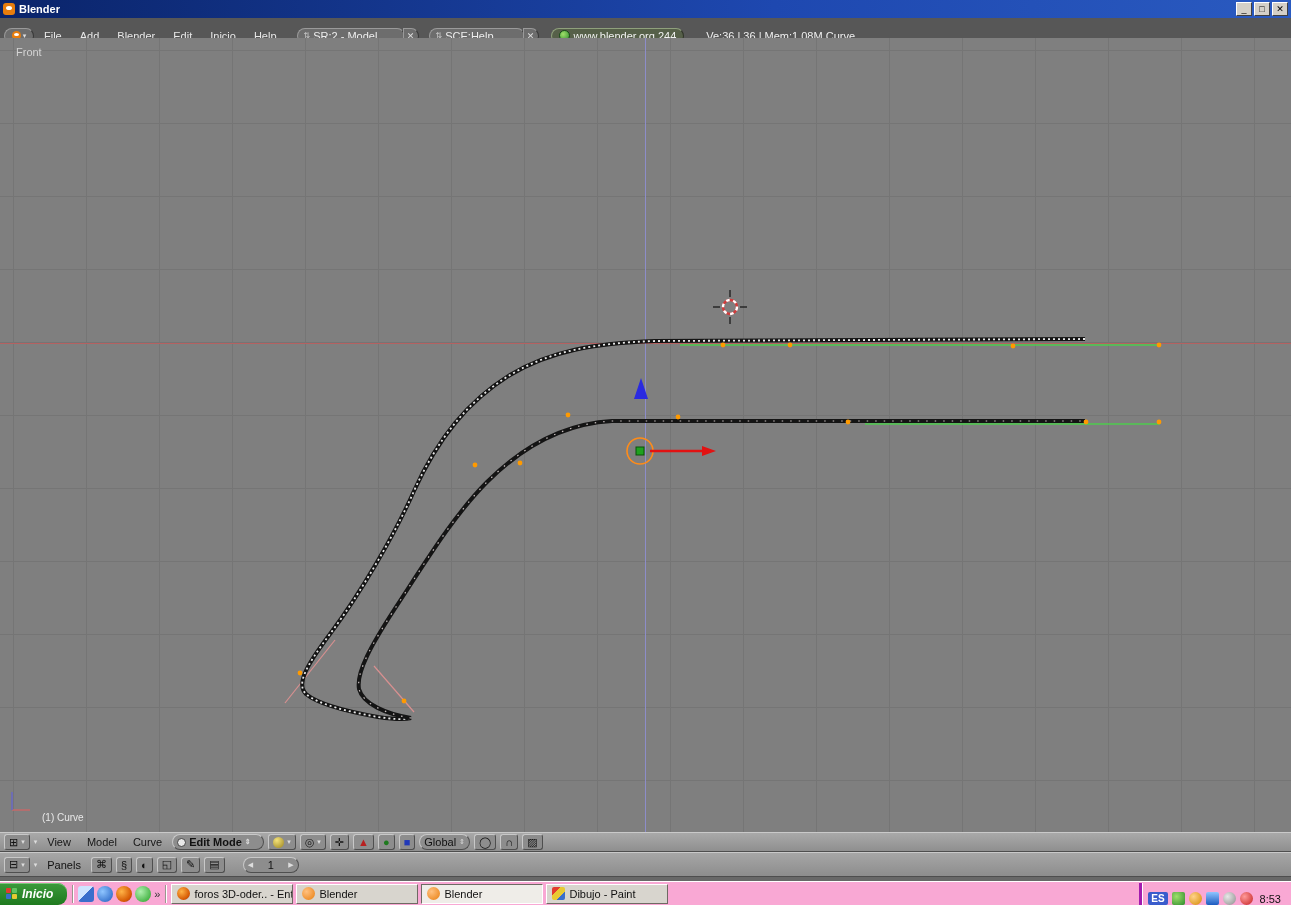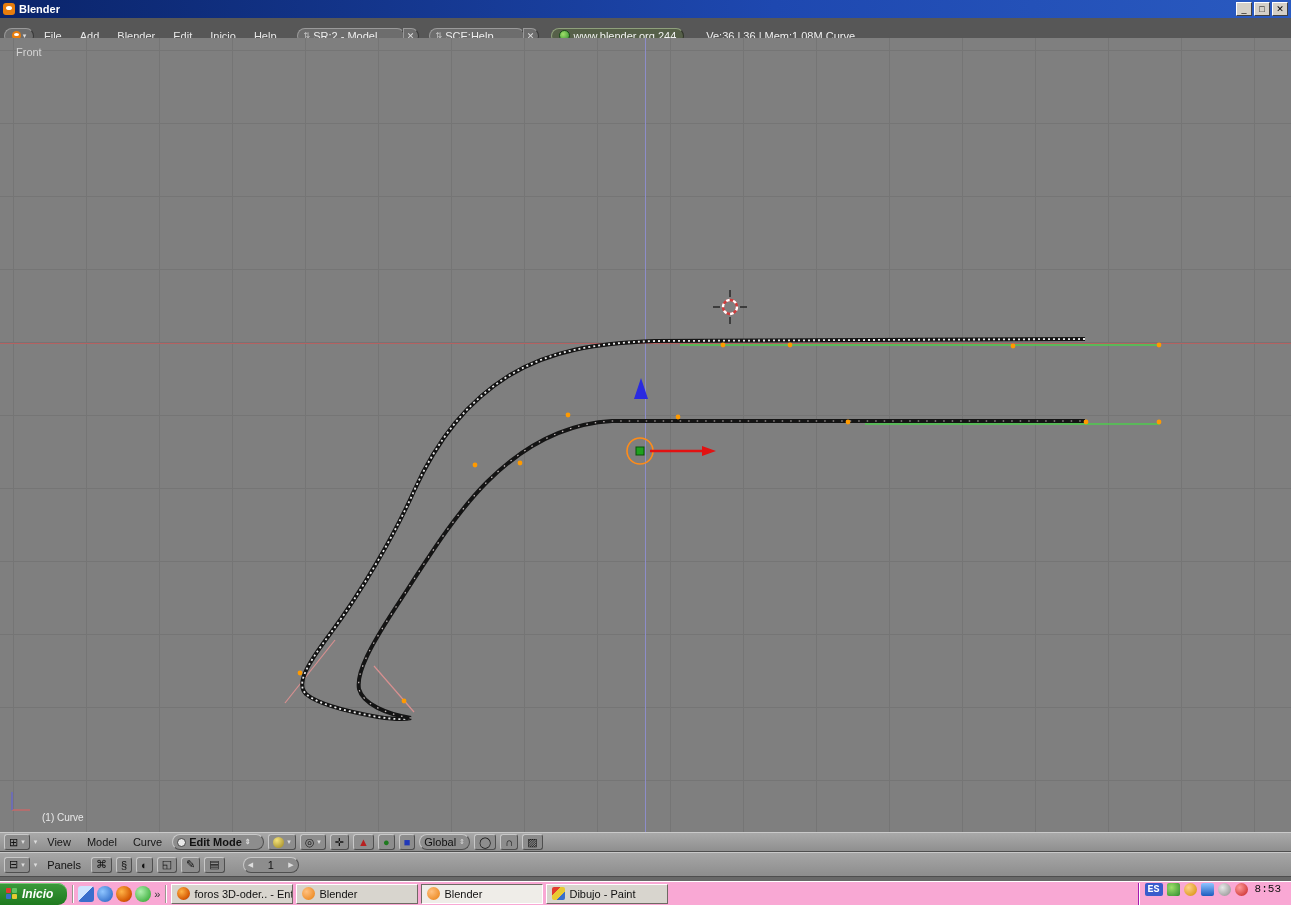--- a/index.html
+++ b/index.html
@@ -88,22 +88,22 @@
     display:inline-flex; align-items:center; gap:4px; box-shadow:inset 0 1px 0 #7cc87c; }
   .winflag { width:12px; height:12px; display:grid; grid-template-columns:5px 5px; grid-template-rows:5px 5px; gap:1px; }
   .winflag i { display:block; border-radius:1px; }
   .ql-icon { width:16px; height:16px; border-radius:3px; display:inline-block; }
   .sep { width:1px; height:18px; background:#9a968e; margin:0 2px; box-shadow:1px 0 0 #fff; }
   .taskbtn { height:20px; width:122px; display:inline-flex; align-items:center; gap:4px; padding:0 5px;
     background:#d8d5ce; border:1px solid; border-color:#fff #6e6a63 #6e6a63 #fff;
     font-size:11px; color:#111; overflow:hidden; white-space:nowrap; }
   .taskbtn.active { background:#efede8; border-color:#6e6a63 #fff #fff #6e6a63; }
   .tico { width:13px; height:13px; border-radius:50%; flex:0 0 13px; display:inline-block; }
-  .tray { margin-left:auto; height:22px; display:flex; align-items:flex-start; gap:4px;
-    border-left:1px solid #a21caf; box-shadow:inset 1px 0 0 #fff; padding:0 8px 0 6px;font-family:Liberation Mono, monospace; }
+  .tray { margin-left:auto; height:22px; display:flex; align-items:flex-end; gap:4px;
+    border-left:3px solid #a21caf; box-shadow:inset 1px 0 0 #fff; padding:0 8px 0 6px; }
   .tray-ico { width:13px; height:13px; border-radius:2px; display:inline-block; }
   .clock { font-size:11px; color:#111; margin-left:3px; }
   .lang { font-size:10px; font-weight:bold; color:#fff; background:#3a5ccc; padding:1px 3px; border-radius:2px; }
 </style>
 </head>
 <body>
 
 <div class="screen">
 
   <div class="titlebar">

